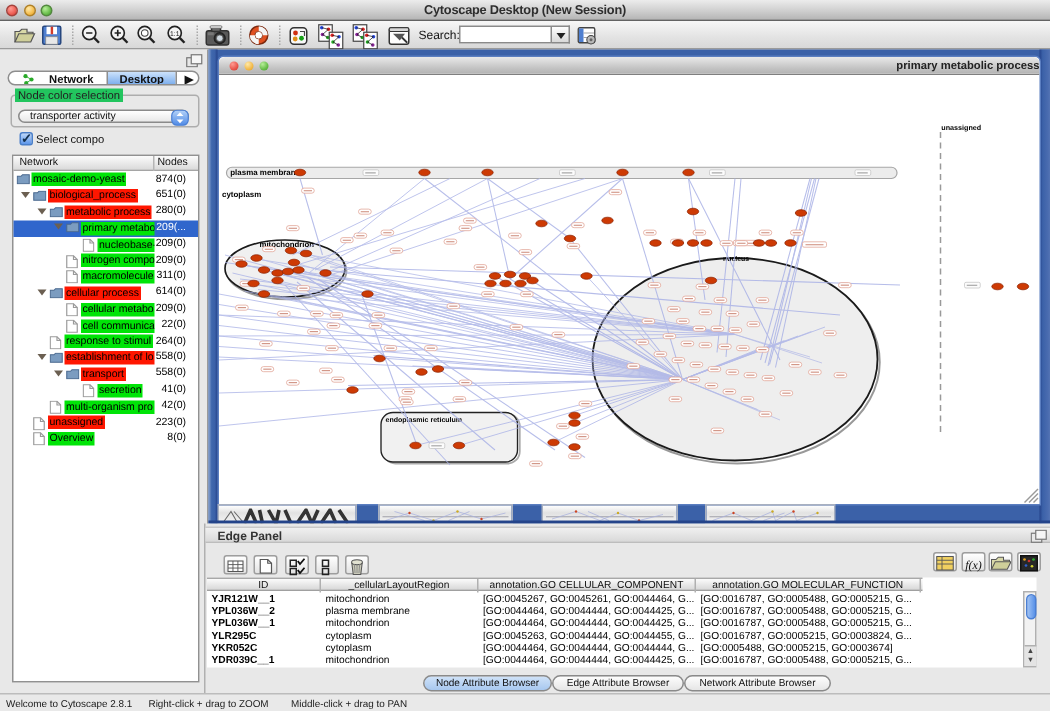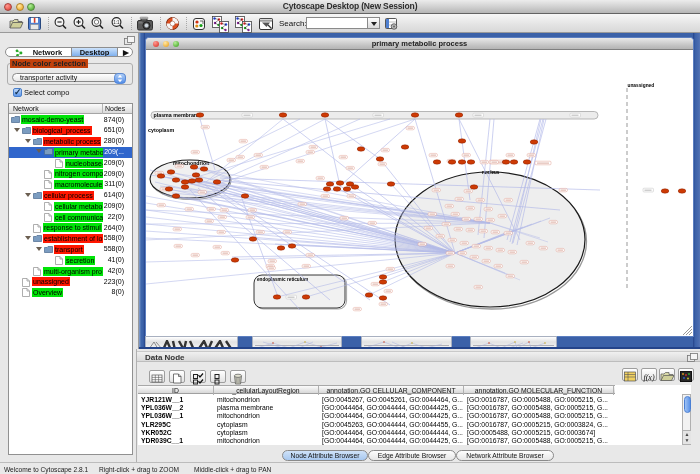--- a/index.html
+++ b/index.html
@@ -21,21 +21,21 @@
 #cpanel { left:0; top:33px; width:139px; height:429px; background:#e8e8e8; border-right:1px solid #9b9b9b; }
 #cpanel .ptitle { position:absolute; left:0; top:1px; width:100%; height:12px;
   background:linear-gradient(#f2f2f2,#dcdcdc); border-bottom:1px solid #c0c0c0;
   font-size:8px; font-weight:bold; color:#333; padding-left:6px; line-height:12px; }
 
 #segtabs { left:5px; top:14px; width:128px; height:10px; background:#fff;
   border:1px solid #8e8e8e; border-radius:6px; overflow:hidden; font-size:7.5px; font-weight:bold; color:#111; }
 #segtabs .seg { position:absolute; top:0; height:100%; text-align:center; line-height:9px; }
 
 #grpbox { left:7px; top:30px; width:126px; height:22px; border:1px solid #adadad; border-radius:3px; }
-#grplabel { left:10px; top:26px; background:#c2410c; padding:0 2px; font-size:7.5px; font-weight:bold; color:#222; }
+#grplabel { left:10px; top:26px; background:#22c55e; padding:0 2px; font-size:7.5px; font-weight:normal; color:#222; }
 #combo { left:12px; top:40px; width:114px; height:9px; background:linear-gradient(#ffffff,#e8e8e8);
   border:1px solid #8a8a8a; border-radius:5px; font-size:7px; color:#111; line-height:8px; padding-left:7px; }
 #combo .spin2 { position:absolute; right:-1px; top:-1.5px; }
 #chk { left:13px; top:55px; width:8.5px; height:8.5px; background:linear-gradient(#bcd7fa,#5e97ea); border:1px solid #4a7fc9; border-radius:2px;
   color:#13304d; font-size:9px; line-height:7px; text-align:center; font-weight:bold;}
 #chklabel { left:24px; top:55px; font-size:7.5px; color:#111; }
 
 #treebox { left:8px; top:70px; width:125px; height:352px; background:#fff; border:1px solid #919191; }
 #treehdr { left:0; top:0; width:100%; height:10px; background:linear-gradient(#fcfcfc,#dadada);
   border-bottom:1px solid #a5a5a5; font-size:7px; color:#111; }
@@ -46,21 +46,21 @@
 .fold { position:absolute; top:1.5px; width:9px; height:7px; }
 .fileic { position:absolute; top:1px; }
 
 #mdi { left:139px; top:33px; width:561px; height:318px; background:#3b61a8; }
 #mdi .ledge { position:absolute; left:0; top:0; width:6px; height:100%; background:linear-gradient(90deg,#8aa4cf 0%,#3f67ad 35%,#3b61a8 70%,#24428a 100%); }
 #mdi .redge { position:absolute; left:554px; top:0; width:7px; height:100%; background:linear-gradient(90deg,#24428a 0%,#3b61a8 30%,#4a6cb0 80%,#5474b4 100%); }
 
 #netwin { left:6px; top:4px; width:549px; height:300px; background:#fff; border:1px solid #5b7ec0; border-radius:4px 4px 0 0; }
 #nettitle { left:0; top:0; width:100%; height:12px; background:linear-gradient(#e9e9e9,#c2c2c2 70%,#b4b4b4);
   border-bottom:1px solid #7f7f7f; border-radius:4px 4px 0 0;
-  text-align:center; font-size:7.5px; font-weight:bold; color:#222; line-height:11px; }
+  text-align:right; font-size:7.5px; font-weight:bold; color:#222; line-height:11px; }
 
 .frag { position:absolute; top:303px; height:13px; background:linear-gradient(#ffffff,#e2e2e2 45%,#f2f2f2); border:1px solid #a8b0c0; }
 
 #dpanel { left:136px; top:349px; width:564px; height:113px; background:#e8e8e8; border-left:1px solid #b0b0b0; }
 #dpanel .ptitle { position:absolute; left:0; top:2px; width:100%; height:11px;
   background:linear-gradient(#f0f0f0,#d9d9d9); border-top:1px solid #c9c9c9; border-bottom:1px solid #bdbdbd;
   font-size:8px; font-weight:bold; color:#333; padding-left:8px; line-height:11px; }
 .dtool { position:absolute; width:16px; height:13px; background:linear-gradient(#ffffff,#e3e3e3); border:1px solid #9e9e9e; border-radius:2px; }
 #dtable { position:absolute; left:1px; top:36px; width:553px; height:60px; background:#fff; }
 #dhdr { position:absolute; left:0; top:0; width:477px; height:9px; background:linear-gradient(#fbfbfb,#d8d8d8);
@@ -798,21 +798,21 @@
         <circle cx="18" cy="3" r="0.8" fill="#cc4422"></circle>
         <circle cx="44" cy="2" r="0.8" fill="#ccaa22"></circle>
         <circle cx="58" cy="2" r="0.8" fill="#cc4422"></circle>
         <circle cx="74" cy="3" r="0.8" fill="#ccaa22"></circle>
       </svg>
   </div>
   <div class="abs" style="left:0;top:314px;width:561px;height:2px;background:#24448a;"></div>
 </div>
 
 <div class="abs" id="dpanel">
-  <div class="ptitle">Data Node</div>
+  <div class="ptitle">Edge Panel</div>
   <svg class="abs" style="left:550px;top:4px;" width="12" height="9" viewBox="0 0 12 9">
       <rect x="0.5" y="2.5" width="7" height="6" fill="#e8e8e8" stroke="#777" stroke-width="0.8"></rect>
       <rect x="3.5" y="0.5" width="7" height="6" fill="#f5f5f5" stroke="#777" stroke-width="0.8"></rect>
     </svg>
   <div id="dtools">
       <div class="dtool" style="left:11.7px;top:21px;"><svg width="14" height="13" viewBox="0 0 14 13">
           <rect x="2" y="3" width="10" height="7" fill="#fff" stroke="#555" stroke-width="0.7"></rect>
           <line x1="2" y1="5.4" x2="12" y2="5.4" stroke="#555" stroke-width="0.6"></line>
           <line x1="2" y1="7.7" x2="12" y2="7.7" stroke="#555" stroke-width="0.6"></line>
           <line x1="5.3" y1="3" x2="5.3" y2="10" stroke="#555" stroke-width="0.6"></line>

